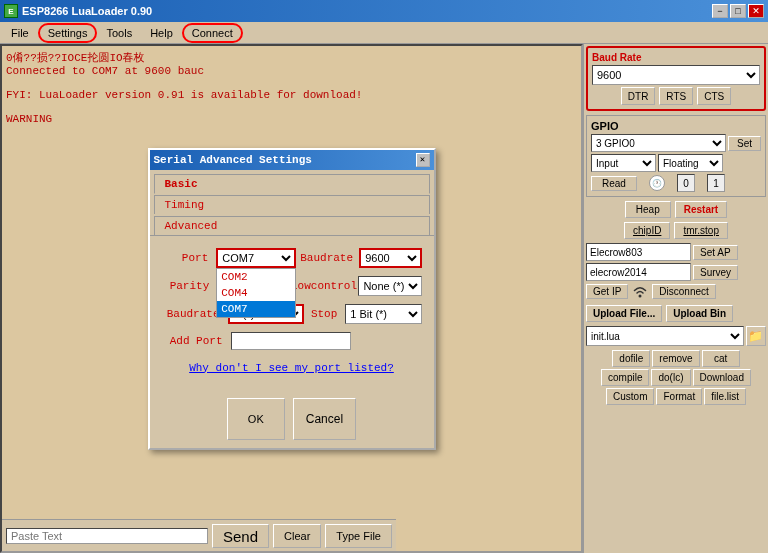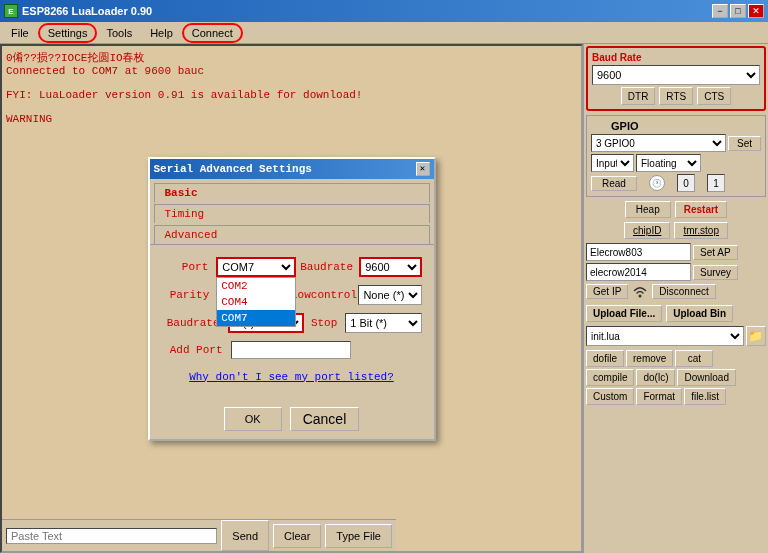--- a/index.html
+++ b/index.html
@@ -29,21 +29,21 @@
     
     .baud-section { background: #d4c5a9; border: 2px solid #cc0000; border-radius: 3px; padding: 4px; margin-bottom: 4px; }
     .baud-label { color: #cc0000; font-size: 10px; font-weight: bold; margin-bottom: 2px; }
     .baud-row { display: flex; align-items: center; gap: 2px; }
     .baud-select { flex: 1; height: 20px; font-size: 11px; border: 1px inset #999; background: white; }
     .btn-small { padding: 1px 6px; font-size: 10px; border: 1px outset #fff; background: #d4c5a9; cursor: pointer; min-height: 18px; }
     .dtr-rts-row { display: flex; gap: 4px; margin-top: 2px; justify-content: center; }
 
     
     .gpio-section { background: #d4c5a9; border: 1px solid #999; padding: 4px; margin-bottom: 4px; }
-    .gpio-label { font-weight: bold; font-size: 11px; margin-bottom: 2px; margin-left: 20px; }
+    .gpio-label { font-weight: bold; font-size: 11px; margin-bottom: 2px; }
     .gpio-row { display: flex; gap: 2px; margin-bottom: 2px; align-items: center; }
     .gpio-select { height: 18px; font-size: 10px; border: 1px inset #999; background: white; }
     .gpio-select-wide { flex: 1; }
     .btn-set { padding: 1px 8px; font-size: 10px; border: 1px outset #fff; background: #d4c5a9; cursor: pointer; }
     .read-row { display: flex; align-items: center; gap: 12px; }
     .read-btn { padding: 1px 10px; font-size: 10px; border: 1px outset #fff; background: #d4c5a9; cursor: pointer; }
     .clock-icon { width: 16px; height: 16px; border: 1px solid #999; border-radius: 50%; display: flex; align-items: center; justify-content: center; font-size: 8px; background: white; }
     .bit-value { width: 18px; height: 18px; border: 1px inset #999; background: #eee; display: flex; align-items: center; justify-content: center; font-size: 10px; }
 
     
@@ -66,27 +66,27 @@
     .upload-row { display: flex; gap: 4px; margin-bottom: 4px; }
     .btn-upload-file { padding: 2px 6px; font-size: 10px; border: 1px outset #fff; background: #d4c5a9; cursor: pointer; font-weight: bold; }
     .btn-upload-bin { padding: 2px 6px; font-size: 10px; border: 1px outset #fff; background: #d4c5a9; cursor: pointer; font-weight: bold; }
 
     
     .file-row { display: flex; gap: 2px; align-items: center; margin-bottom: 4px; }
     .file-select { flex: 1; height: 20px; font-size: 10px; border: 1px inset #999; background: white; }
     .btn-file-icon { width: 20px; height: 20px; border: 1px outset #fff; background: #d4c5a9; cursor: pointer; display: flex; align-items: center; justify-content: center; font-size: 12px; }
 
     
-    .action-row { display: flex; gap: 2px; margin-bottom: 2px; }
+    .action-row { display: flex; gap: 2px; margin-bottom: 2px; justify-content: center; }
     .btn-action { padding: 2px 6px; font-size: 10px; border: 1px outset #fff; background: #d4c5a9; cursor: pointer; min-width: 38px; text-align: center; }
 
     
     .bottom-bar { position: absolute; bottom: 0; left: 0; right: 185px; height: 32px; background: #d4c5a9; border-top: 1px solid #999; display: flex; align-items: center; padding: 2px 4px; gap: 4px; }
     .paste-input { flex: 1; height: 16px; border: 1px inset #999; background: white; font-size: 11px; padding: 1px 4px; }
-    .btn-send { padding: 3px 10px; font-size: 11px; border: 1px outset #fff; background: #d4c5a9; cursor: pointer; height: 31px; }
+    .btn-send { padding: 3px 10px; font-size: 15px; border: 1px outset #fff; background: #d4c5a9; cursor: pointer; height: 24px; }
     .btn-clear { padding: 3px 10px; font-size: 11px; border: 1px outset #fff; background: #d4c5a9; cursor: pointer; height: 24px; }
     .btn-typefile { padding: 3px 10px; font-size: 11px; border: 1px outset #fff; background: #d4c5a9; cursor: pointer; height: 24px; }
 
     
     .modal-overlay { position: absolute; top: 0; left: 0; right: 0; bottom: 0; background: rgba(0,0,0,0.1); display: flex; align-items: center; justify-content: center; }
     .modal { background: #d4c5a9; border: 2px outset #fff; box-shadow: 3px 3px 6px rgba(0,0,0,0.4); width: 288px; }
     .modal-title-bar { background: linear-gradient(to right, #1a5fb4, #4a90d9); color: white; height: 20px; display: flex; align-items: center; justify-content: space-between; padding: 0 4px; font-size: 11px; font-weight: bold; }
     .modal-close { width: 14px; height: 14px; background: #c0c0c0; border: 1px outset #fff; display: flex; align-items: center; justify-content: center; cursor: pointer; font-size: 9px; color: #000; font-weight: bold; }
     .modal-tabs { display: flex; border-bottom: 1px solid #999; padding: 4px 4px 0; gap: 2px; flex-direction: column; }
     .modal-tab { padding: 3px 10px; font-size: 11px; border: 1px solid #999; border-bottom: none; background: #d4c5a9; cursor: pointer; }
@@ -97,21 +97,21 @@
     .form-select { height: 20px; font-size: 11px; border: 1px inset #999; background: white; }
     .form-select-wide { width: 80px; }
     .port-list { position: absolute; top: 20px; left: 0; background: white; border: 1px solid #999; z-index: 10; width: 80px; }
     .port-option { padding: 2px 4px; font-size: 11px; cursor: pointer; }
     .port-option.selected { background: #0078d7; color: white; }
     .add-port-row { display: flex; align-items: center; margin-bottom: 8px; gap: 4px; }
     .add-port-input { height: 18px; width: 120px; border: 1px inset #999; background: white; font-size: 11px; }
     .why-link { text-align: center; padding: 4px; color: blue; font-size: 11px; text-decoration: underline; cursor: pointer; }
     .modal-buttons { display: flex; gap: 8px; justify-content: center; padding: 8px; }
     .btn-ok { padding: 3px 20px; font-size: 11px; border: 1px outset #fff; background: #d4c5a9; cursor: pointer; }
-    .btn-cancel { padding: 3px 12px; font-size: 14px; border: 1px outset #fff; background: #d4c5a9; cursor: pointer; }
+    .btn-cancel { padding: 13px 12px; font-size: 12px; border: 1px outset #fff; background: #d4c5a9; cursor: pointer; }
 
     .set-ap-btn { padding: 1px 6px; font-size: 10px; border: 1px outset #fff; background: #d4c5a9; cursor: pointer; }
     .survey-btn { padding: 1px 6px; font-size: 10px; border: 1px outset #fff; background: #d4c5a9; cursor: pointer; }
 
     select { outline: none; }
   </style>
 </head>
 <body>
 
 <div class="title-bar">
@@ -249,21 +249,21 @@
     <div class="gpio-section">
       <div class="gpio-label">GPIO</div>
       <div class="gpio-row">
         <select class="gpio-select gpio-select-wide" style="width:100px; font-size:10px;">
           <option>3 GPIO0</option>
           <option>4 GPIO2</option>
         </select>
         <button class="btn-set">Set</button>
       </div>
       <div class="gpio-row">
-        <select class="gpio-select" style="width:43px; font-size:10px;">
+        <select class="gpio-select" style="width:65px; font-size:10px;">
           <option>Input</option>
           <option>Output</option>
         </select>
         <select class="gpio-select" style="width:65px; font-size:10px;">
           <option>Floating</option>
           <option>Pullup</option>
         </select>
       </div>
       <div class="read-row">
         <button class="read-btn">Read</button>

